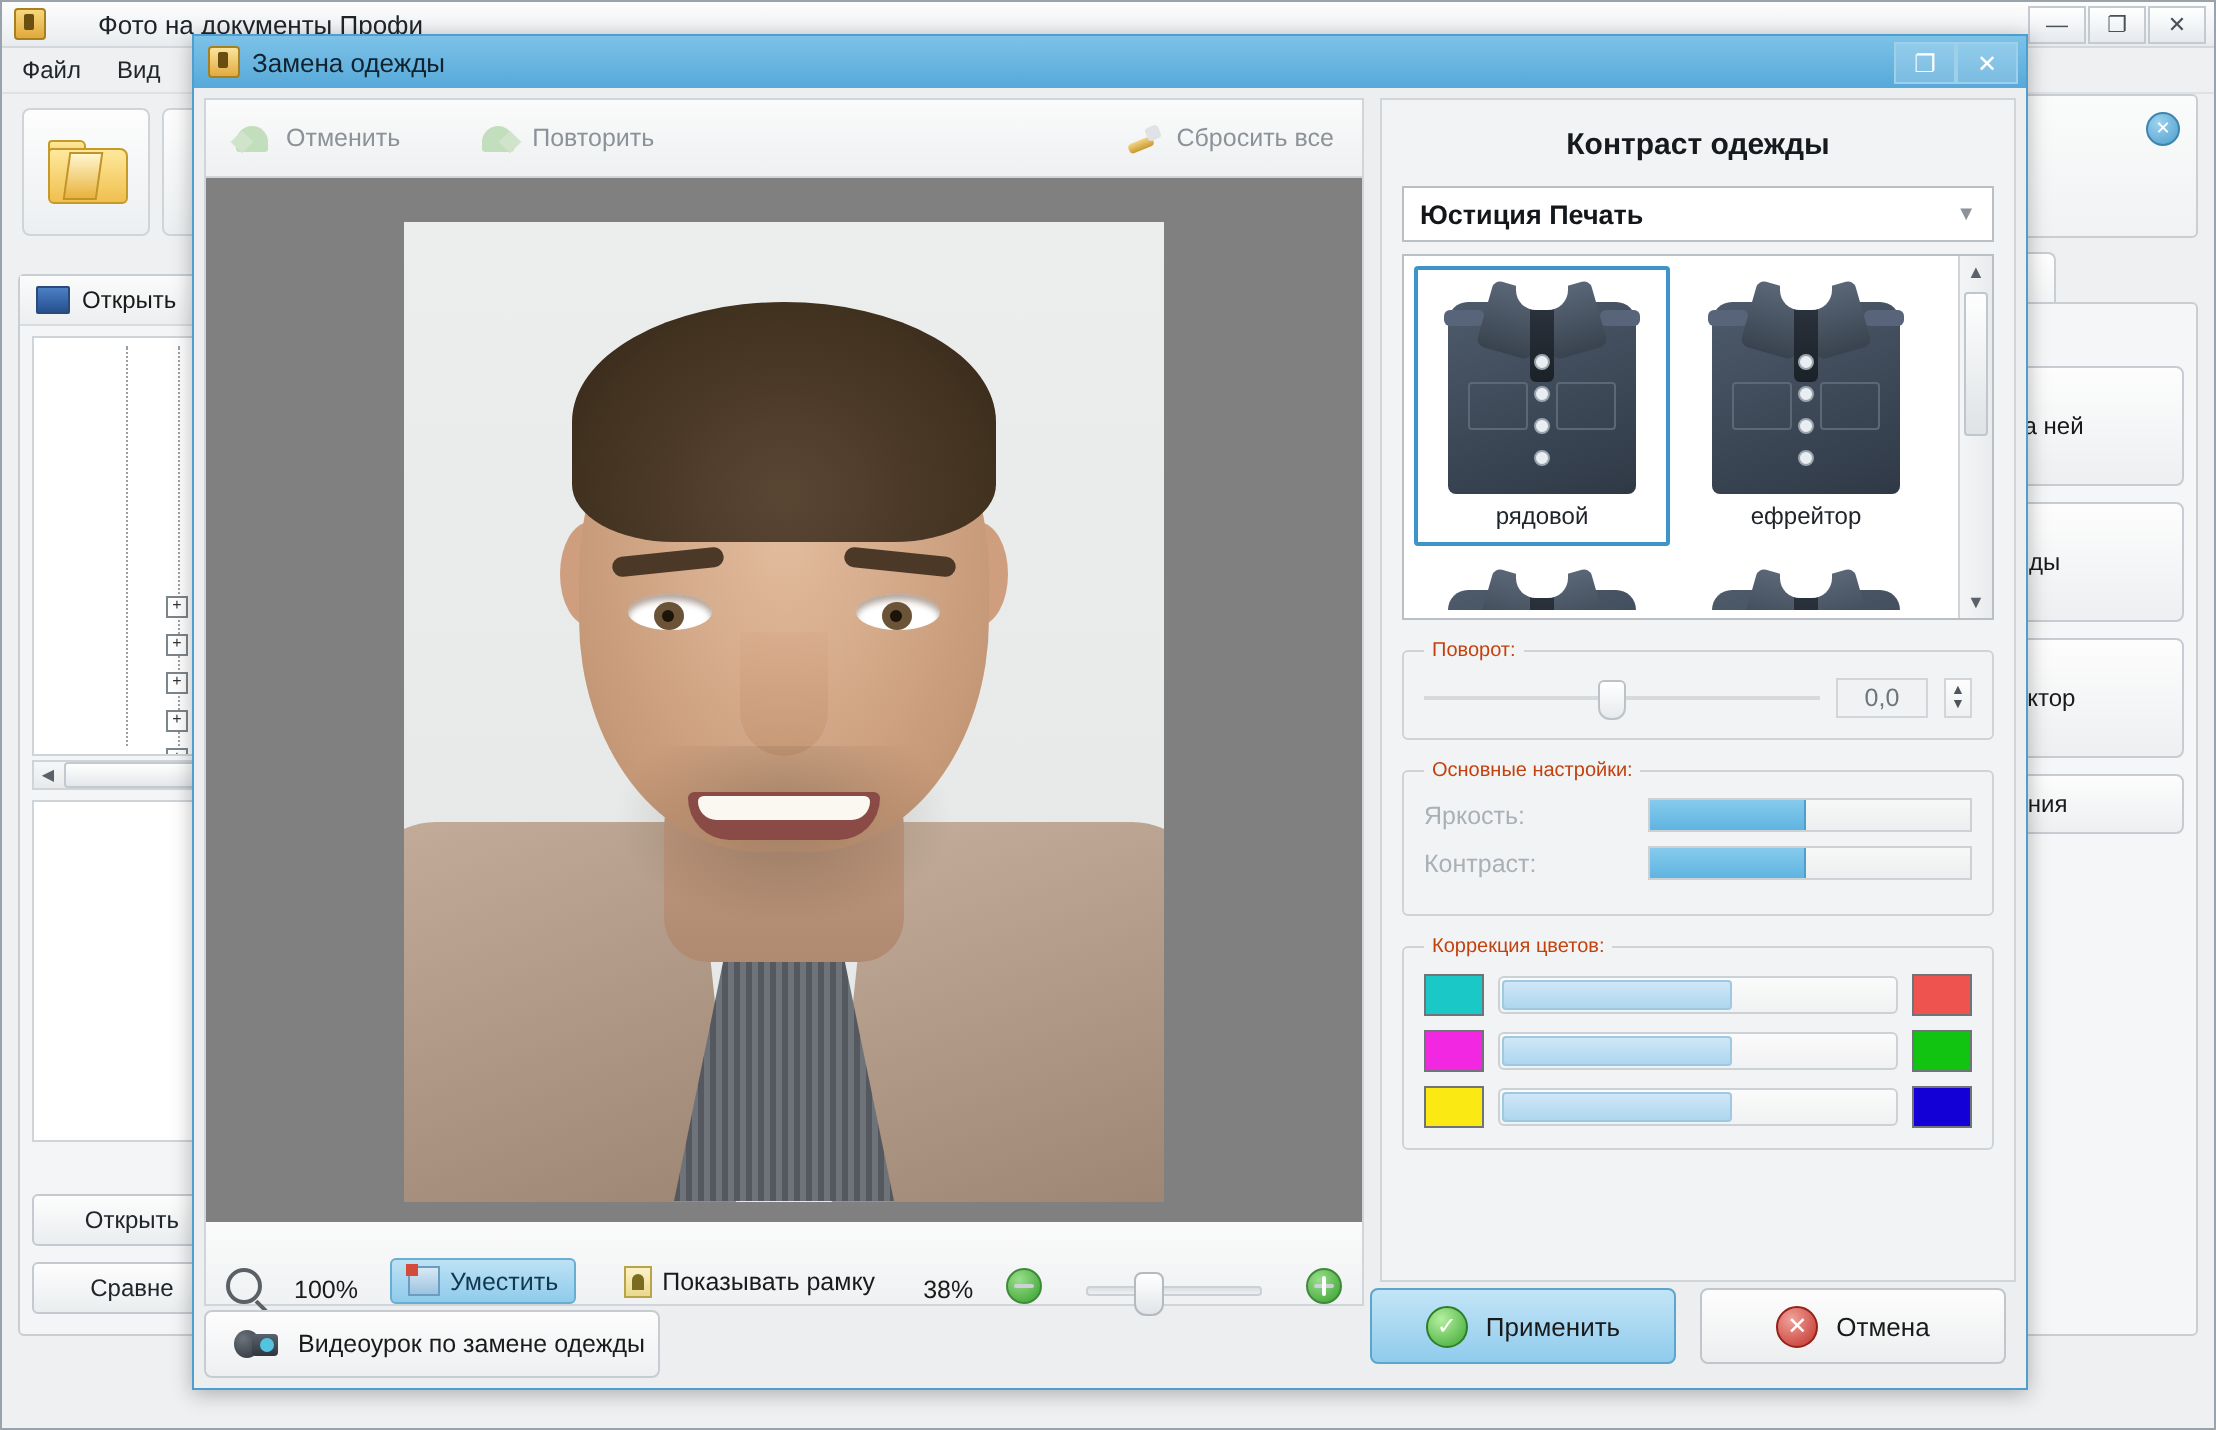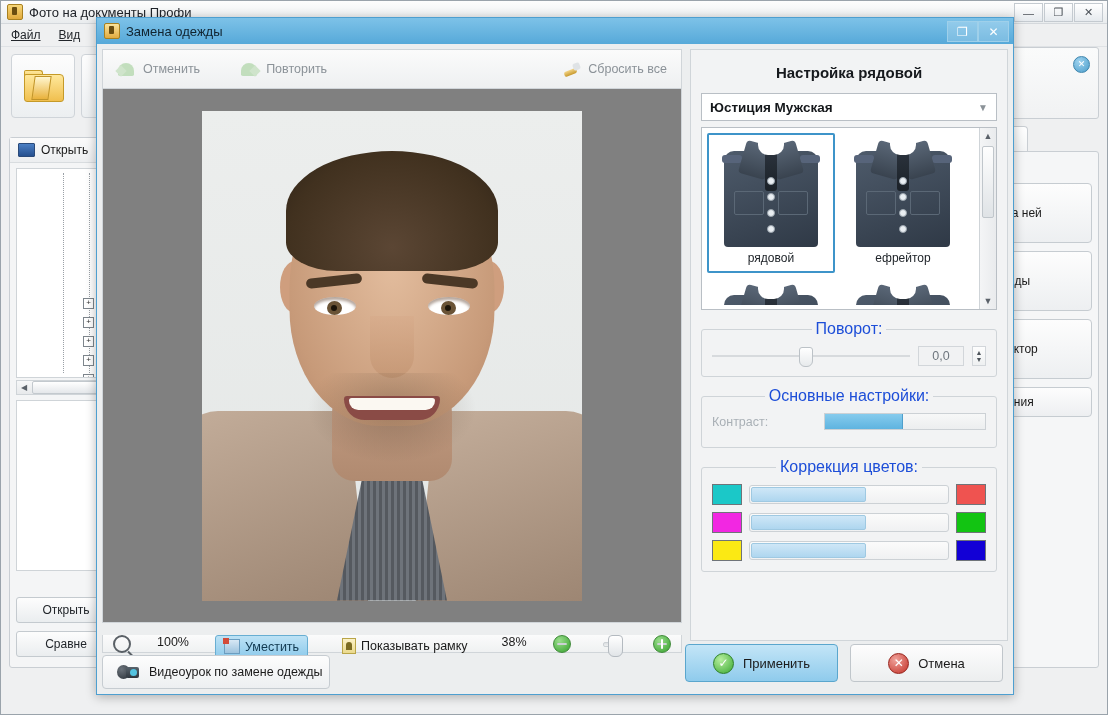--- a/index.html
+++ b/index.html
@@ -5,32 +5,32 @@
   html,body{margin:0;padding:0;}
   body{
     width:1108px;height:715px;overflow:hidden;position:relative;
     font-family:"Liberation Sans","DejaVu Sans",sans-serif;
     font-size:12px;color:#1a1a1a;background:#e8eaec;
   }
   
   #bg-window{position:absolute;left:0;top:0;width:1108px;height:715px;
     background:#eff0f1;border:1px solid #9aa3ab;box-sizing:border-box;}
   #bg-titlebar{height:22px;background:linear-gradient(#fdfdfd,#e9ecee);
-    border-bottom:1px solid #d4d8dc;display:flex;align-items:center;padding-left:6px;}
+    border-bottom:1px solid #d4d8dc;display:flex;align-items:center;padding-left:6px;gap:20px;}
   #bg-titlebar .app-ico{width:14px;height:14px;background:linear-gradient(#f7d77a,#e0a93c);
     border:1px solid #a8801f;border-radius:2px;margin-right:6px;position:relative;}
   #bg-titlebar .app-ico:after{content:"";position:absolute;left:4px;top:2px;width:5px;height:8px;
     background:#6a4d10;border-radius:1px;}
   #bg-title-text{font-size:13px;color:#20242a;font-weight:normal;white-space:nowrap;}
   #bg-wincontrols{position:absolute;right:4px;top:2px;display:flex;gap:1px;}
   .bgbtn{width:27px;height:17px;border:1px solid #c4cad0;background:linear-gradient(#ffffff,#e6eaee);
     display:flex;align-items:center;justify-content:center;font-size:11px;color:#4a5057;}
   #bg-menubar{height:22px;display:flex;align-items:center;padding-left:10px;gap:18px;
     background:#eff0f1;border-bottom:1px solid #dfe2e5;font-size:12px;}
-  #bg-menubar span{color:#22262b;text-decoration:underline;}
+  #bg-menubar span{color:#22262b;}
   #bg-toolbar{height:78px;background:#eff0f1;display:flex;align-items:center;padding-left:10px;gap:6px;}
   .tb-btn{width:62px;height:62px;border:1px solid #cfd4d9;border-radius:4px;
     background:linear-gradient(#fdfdfd,#eceff1);display:flex;align-items:center;justify-content:center;}
   .folder-ico{width:38px;height:32px;position:relative;}
   .folder-ico .body{position:absolute;left:0;bottom:0;width:38px;height:26px;
     background:linear-gradient(#ffe89c,#f0bf4e);border:1px solid #c59a28;border-radius:2px 4px 3px 3px;}
   .folder-ico .tab{position:absolute;left:0;top:0;width:17px;height:8px;
     background:linear-gradient(#ffe89c,#f2c85e);border:1px solid #c59a28;border-bottom:none;border-radius:2px 3px 0 0;}
   .folder-ico .mark{position:absolute;left:9px;top:6px;width:15px;height:22px;
     background:linear-gradient(#fff6cf,#e9b23c);transform:skewX(-8deg);border:1px solid #c0942a;}
@@ -141,23 +141,23 @@
   .eye.l{left:112px;} .eye.r{right:112px;}
   .iris{position:absolute;top:4px;left:13px;width:15px;height:14px;background:#6a5336;border-radius:50%;}
   .iris:after{content:"";position:absolute;left:4px;top:4px;width:6px;height:6px;background:#1c1409;border-radius:50%;}
   .nose{position:absolute;left:50%;transform:translateX(-50%);top:205px;width:44px;height:62px;
     background:linear-gradient(#d7ab8b,#c1926f);border-radius:0 0 22px 22px;opacity:.65;}
   .mouth{position:absolute;left:50%;transform:translateX(-50%);top:285px;width:96px;height:24px;
     background:#8a4b46;border-radius:6px 6px 40px 40px;overflow:hidden;}
   .teeth{position:absolute;left:5px;top:2px;width:86px;height:12px;background:#fbf8f2;border-radius:3px 3px 10px 10px;}
   .stubble{position:absolute;left:50%;transform:translateX(-50%);top:262px;width:170px;height:90px;
     background:radial-gradient(ellipse at 50% 40%,rgba(70,55,40,.30),rgba(70,55,40,0) 70%);border-radius:0 0 50% 50%;}
-  #edit-bottombar{position:absolute;left:0;right:0;bottom:36px;height:18px;
+  #edit-bottombar{position:absolute;left:0;right:0;bottom:36px;height:42px;
     background:linear-gradient(#fbfbfb,#eff1f2);border:1px solid #d0d5d9;border-top:none;
-    display:flex;align-items:flex-start;padding:0 10px;box-sizing:border-box;gap:26px;font-size:12.5px;}
+    display:flex;align-items:flex-end;padding:0 10px;box-sizing:border-box;gap:16px;font-size:12.5px;}
   .magnifier{width:14px;height:14px;border:2px solid #5a6066;border-radius:50%;position:relative;}
   .magnifier:after{content:"";position:absolute;right:-5px;bottom:-4px;width:7px;height:2px;
     background:#5a6066;transform:rotate(45deg);}
   .chip{display:flex;align-items:center;gap:5px;padding:3px 8px;border-radius:3px;}
   .chip.active{background:linear-gradient(#bde2f5,#8fcbec);border:1px solid #68aed2;color:#11384f;}
   .fit-ico{width:14px;height:13px;background:linear-gradient(#d8e8f5,#9dc3de);border:1px solid #6b9dc0;position:relative;}
   .fit-ico:after{content:"";position:absolute;left:-2px;top:-2px;width:6px;height:6px;background:#d34b3a;}
   .frame-ico{width:12px;height:14px;background:linear-gradient(#fcf2c8,#ead98c);border:1px solid #b9a548;position:relative;}
   .frame-ico:after{content:"";position:absolute;left:3px;top:3px;width:6px;height:8px;background:#7b6b22;border-radius:3px 3px 0 0;}
   .circle-btn{width:16px;height:16px;border-radius:50%;border:1px solid #3f8a39;
@@ -216,21 +216,21 @@
     background:linear-gradient(90deg,#f4f5f6,#e9ebed);border-left:1px solid #cfd4d8;}
   .cs-arrow{height:16px;display:flex;align-items:center;justify-content:center;font-size:9px;color:#5a6169;}
   .cs-thumb{position:absolute;left:2px;right:2px;top:18px;height:70px;
     background:linear-gradient(#fefefe,#dfe3e6);border:1px solid #c0c6cb;border-radius:2px;}
   .cs-arrow.down{position:absolute;bottom:0;left:0;right:0;}
   #cloth-actions{margin-top:9px;display:flex;gap:8px;}
   .act-btn{flex:1;height:30px;border:1px solid #c0c6cb;border-radius:3px;
     background:linear-gradient(#fdfdfd,#ebedef);display:flex;align-items:center;justify-content:center;font-size:12.5px;}
   .act-btn.disabled{color:#a7aeb4;}
   fieldset{margin:10px 0 0;border:1px solid #cfd4d8;border-radius:3px;padding:8px 10px 10px;}
-  legend{font-size:16px;color:#1d4ed8;padding:0 4px;text-align:center;}
+  legend{font-size:10px;color:#c2410c;padding:0 4px;}
   #rot-row{display:flex;align-items:center;gap:8px;}
   #rot-slider{flex:1;position:relative;height:20px;}
   #rot-slider .track{position:absolute;left:0;right:0;top:9px;height:2px;background:#d7dadd;}
   #rot-slider .knob{position:absolute;left:44%;top:1px;width:12px;height:18px;
     background:linear-gradient(#ffffff,#e7eaec);border:1px solid #bcc2c7;border-radius:3px 3px 6px 6px;}
   #rot-value{width:46px;height:20px;background:#f1f2f3;border:1px solid #d2d6da;
     display:flex;align-items:center;justify-content:center;font-size:12.5px;color:#6e767d;box-sizing:border-box;}
   #rot-spin{width:14px;height:20px;display:flex;flex-direction:column;justify-content:center;align-items:center;
     border:1px solid #d2d6da;background:linear-gradient(#fdfdfd,#eef0f1);box-sizing:border-box;}
   #rot-spin span{font-size:7px;line-height:7px;color:#4e555b;}
@@ -446,24 +446,24 @@
               <span class="b1"></span>
               <span class="b2"></span>
               <span class="b3"></span>
             </span>
           <span>Видеоурок по замене одежды</span>
         </div>
       </div>
     </div>
 
     <div id="settings">
-      <h3>Настройка рядовой</h3>
+      <h3>Контраст одежды</h3>
 
       <div id="cloth-select">
-        <span>Юстиция Мужская</span>
+        <span>Юстиция Печать</span>
         <span class="caret">▼</span>
       </div>
 
       <div id="cloth-list">
         <div id="cloth-grid">
           <div class="cloth-cell selected">
             <span class="uniform">
               <span class="torso"></span>
                 <span class="epL"></span>
                 <span class="epR"></span>
@@ -536,20 +536,26 @@
           <span id="rot-spin">
               <span>▲</span>
               <span>▼</span>
             </span>
         </div>
       </fieldset>
 
       <fieldset>
         <legend>Основные настройки:</legend>
         <div class="set-row">
+          <span class="set-label">Яркость:</span>
+          <span class="bar">
+              <span class="fill" style="width: 48%;"></span>
+            </span>
+        </div>
+        <div class="set-row">
           <span class="set-label">Контраст:</span>
           <span class="bar">
               <span class="fill" style="width: 48%;"></span>
             </span>
         </div>
       </fieldset>
 
       <fieldset>
         <legend>Коррекция цветов:</legend>
         <div class="color-row">

